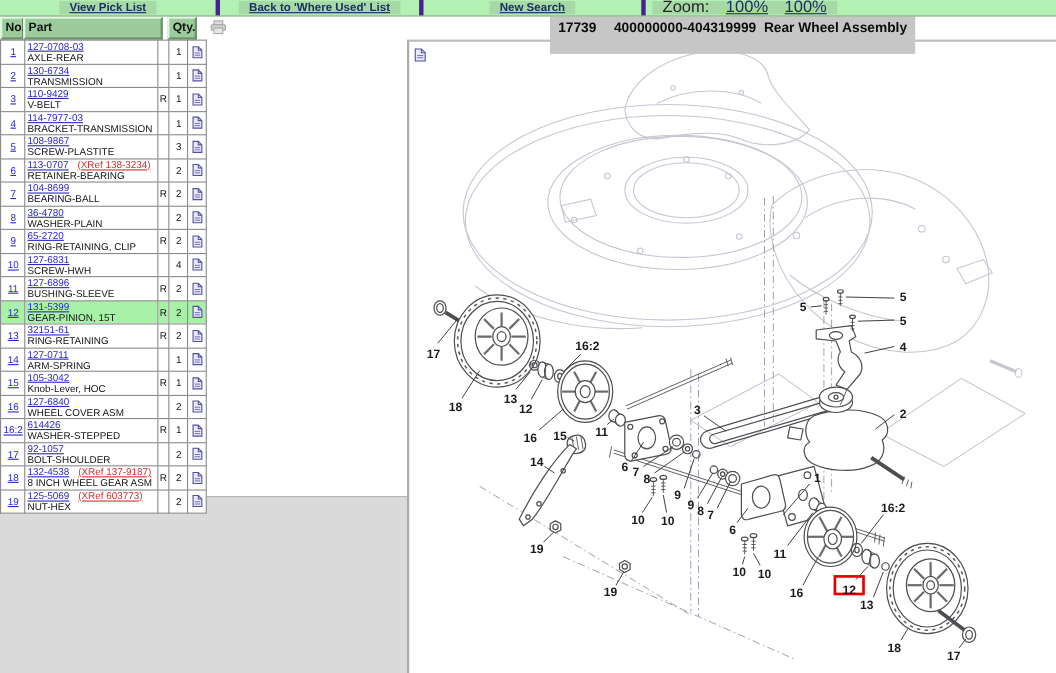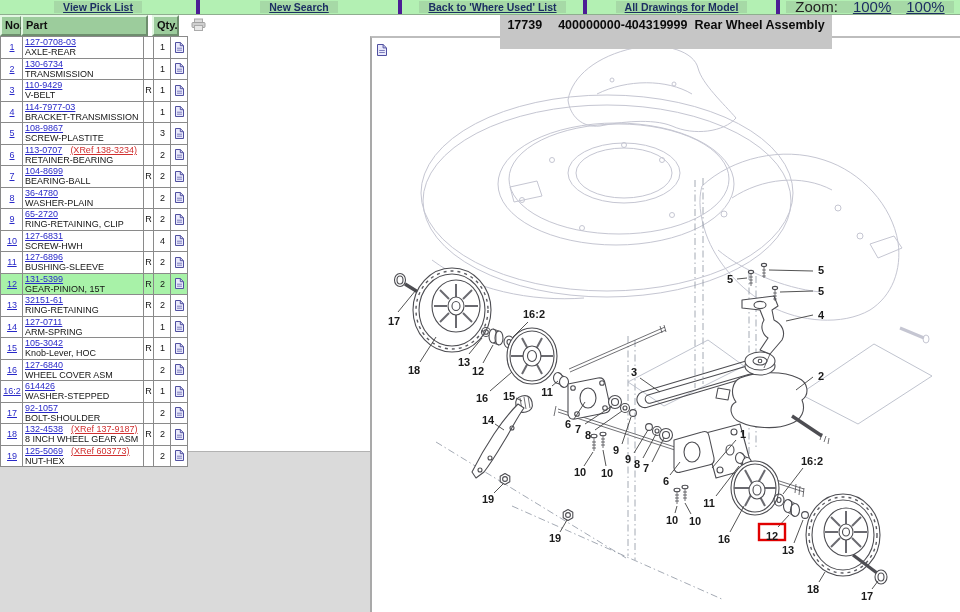--- a/index.html
+++ b/index.html
@@ -63,28 +63,25 @@
   .shaft{stroke:#4d4d52;stroke-width:3.4;fill:none}
   .thin{stroke:#4d4d52;stroke-width:0.8;fill:none}
 </style>
 </head>
 <body>
 
 <div class="topbar">
   <div class="nav-cell" style="width:200px">
     <span class="nav-btn">View Pick List</span>
   </div>
-  <div class="nav-cell" style="width:202px">
-    <span class="nav-btn">New Search</span>
-  </div>
   <div class="nav-cell" style="width:185px">
     <span class="nav-btn">Back to 'Where Used' List</span>
   </div>
-  <div class="nav-cell" style="width:193px">
-    <span class="nav-btn">All Drawings for Model</span>
+  <div class="nav-cell" style="width:202px">
+    <span class="nav-btn">New Search</span>
   </div>
   <div class="nav-cell" style="width:180px;border-right:none">
     <span class="zoom-chip">
       <span class="zl">Zoom:</span>
       <a>100%</a>
       <a>100%</a>
     </span>
   </div>
 </div>
 

